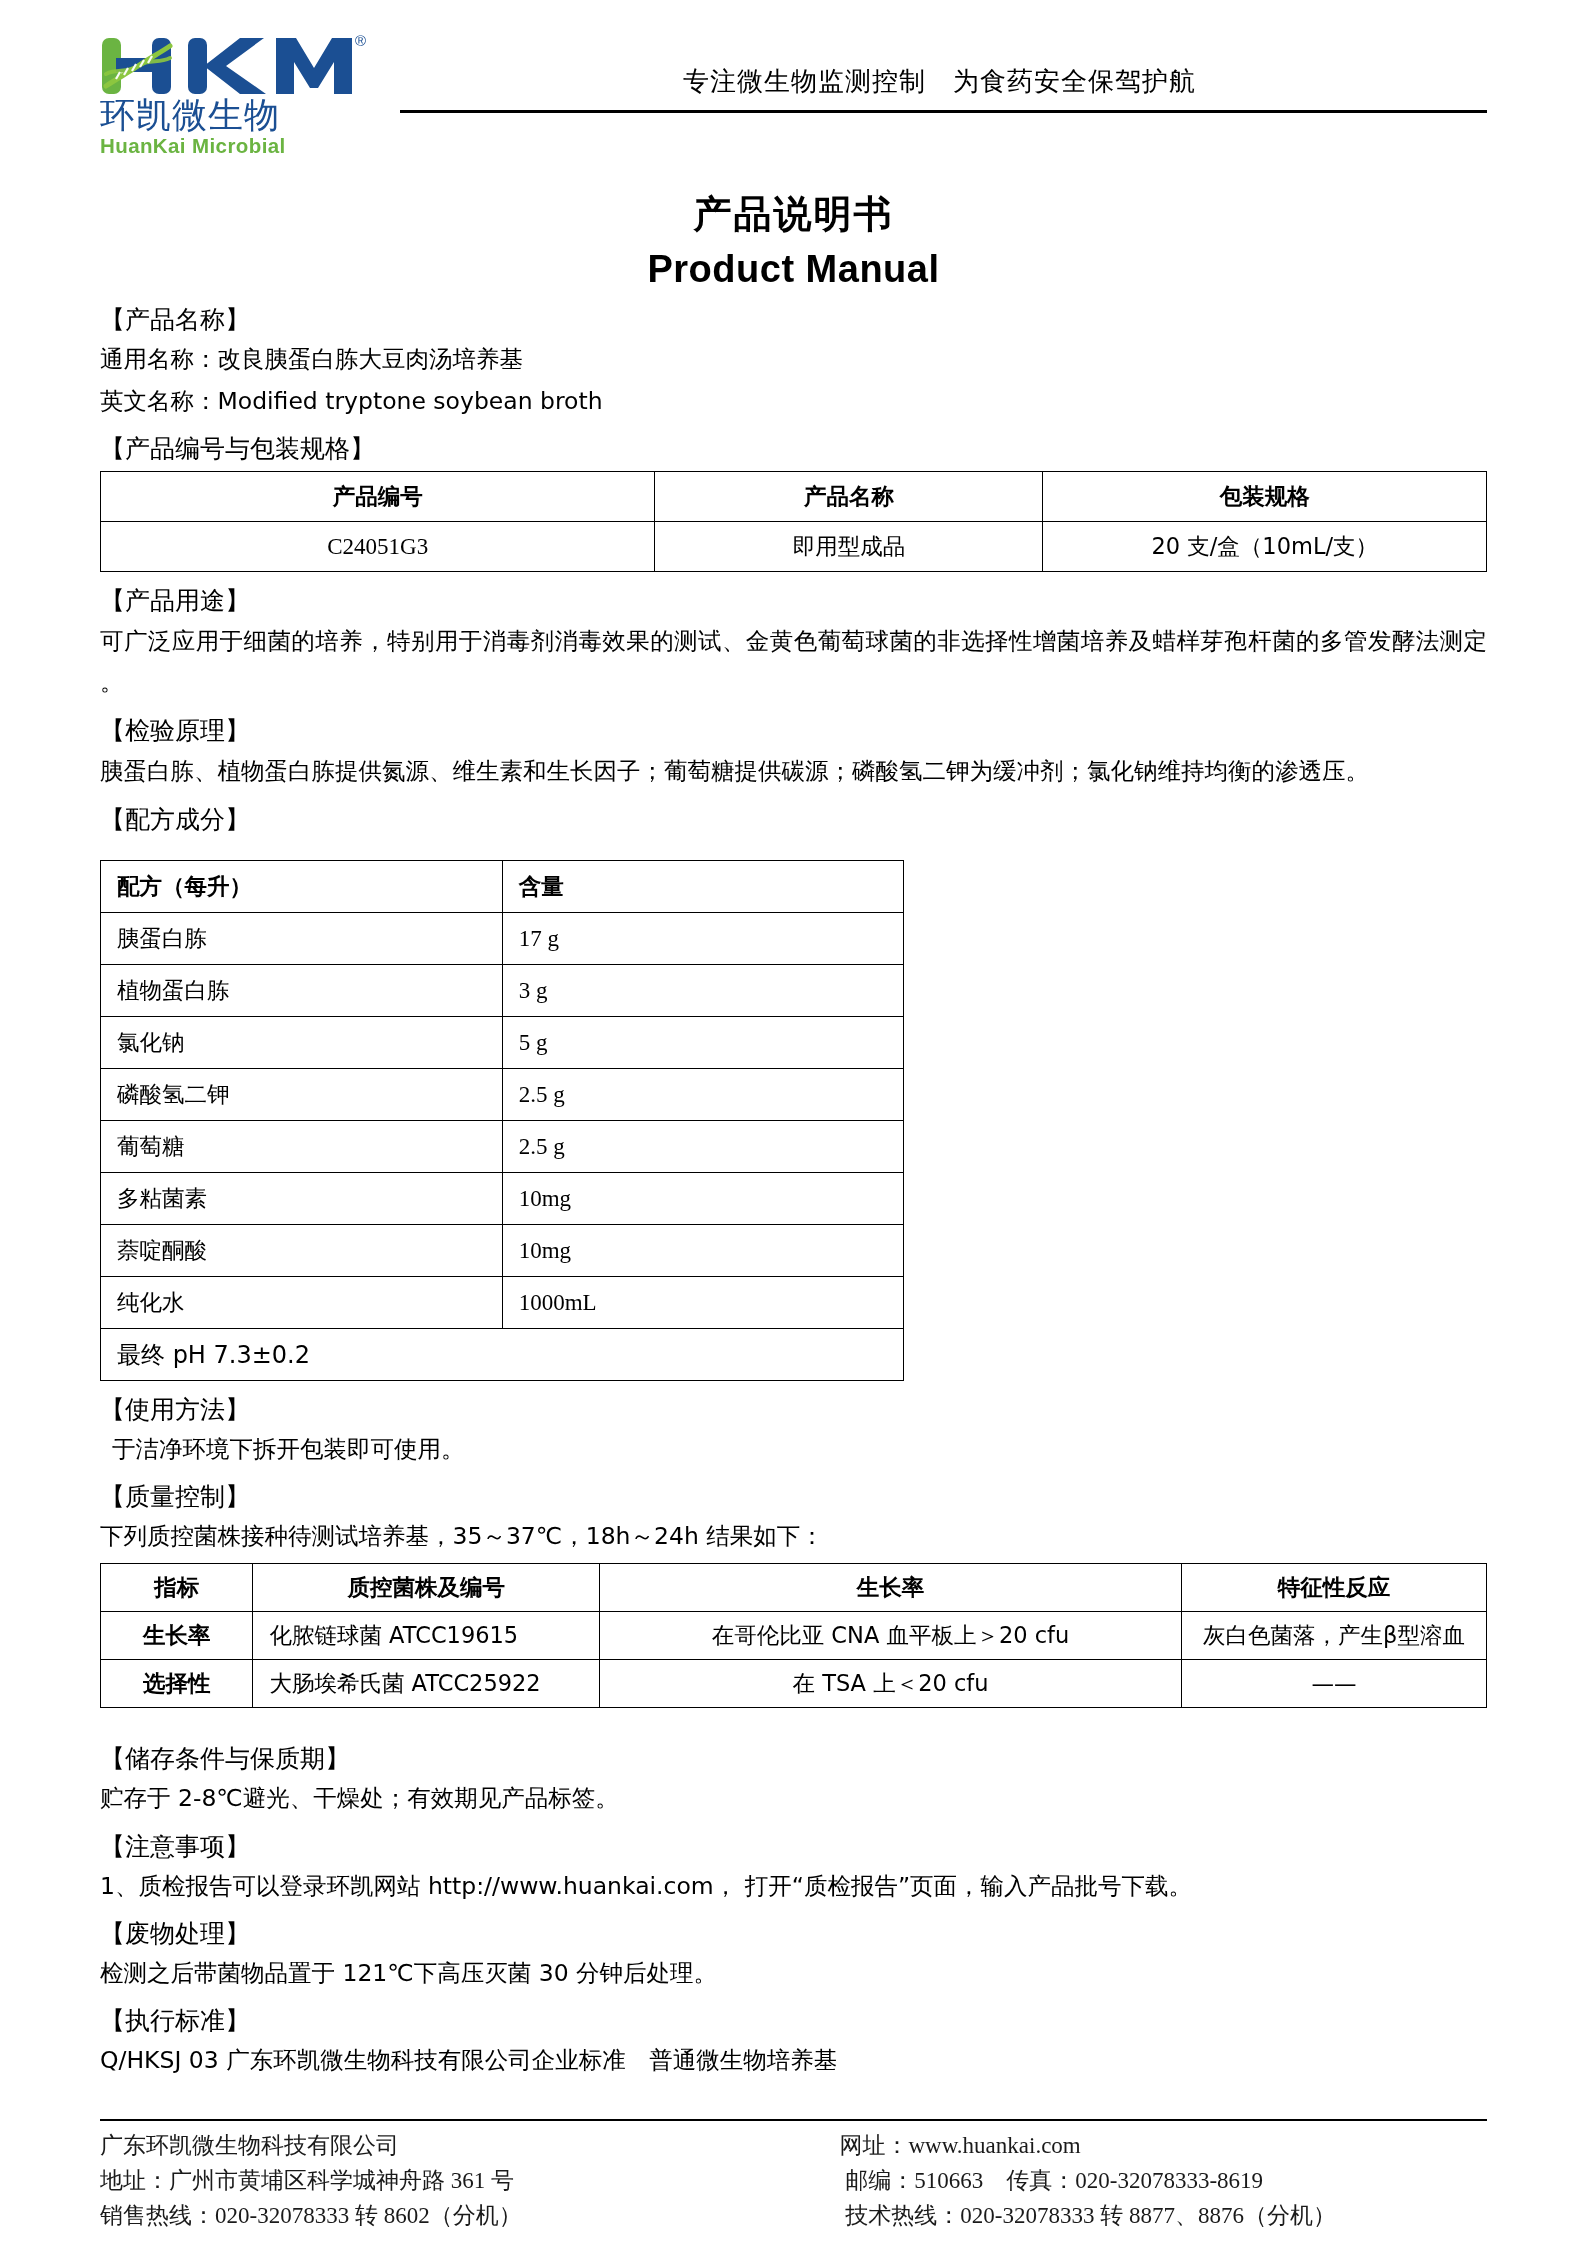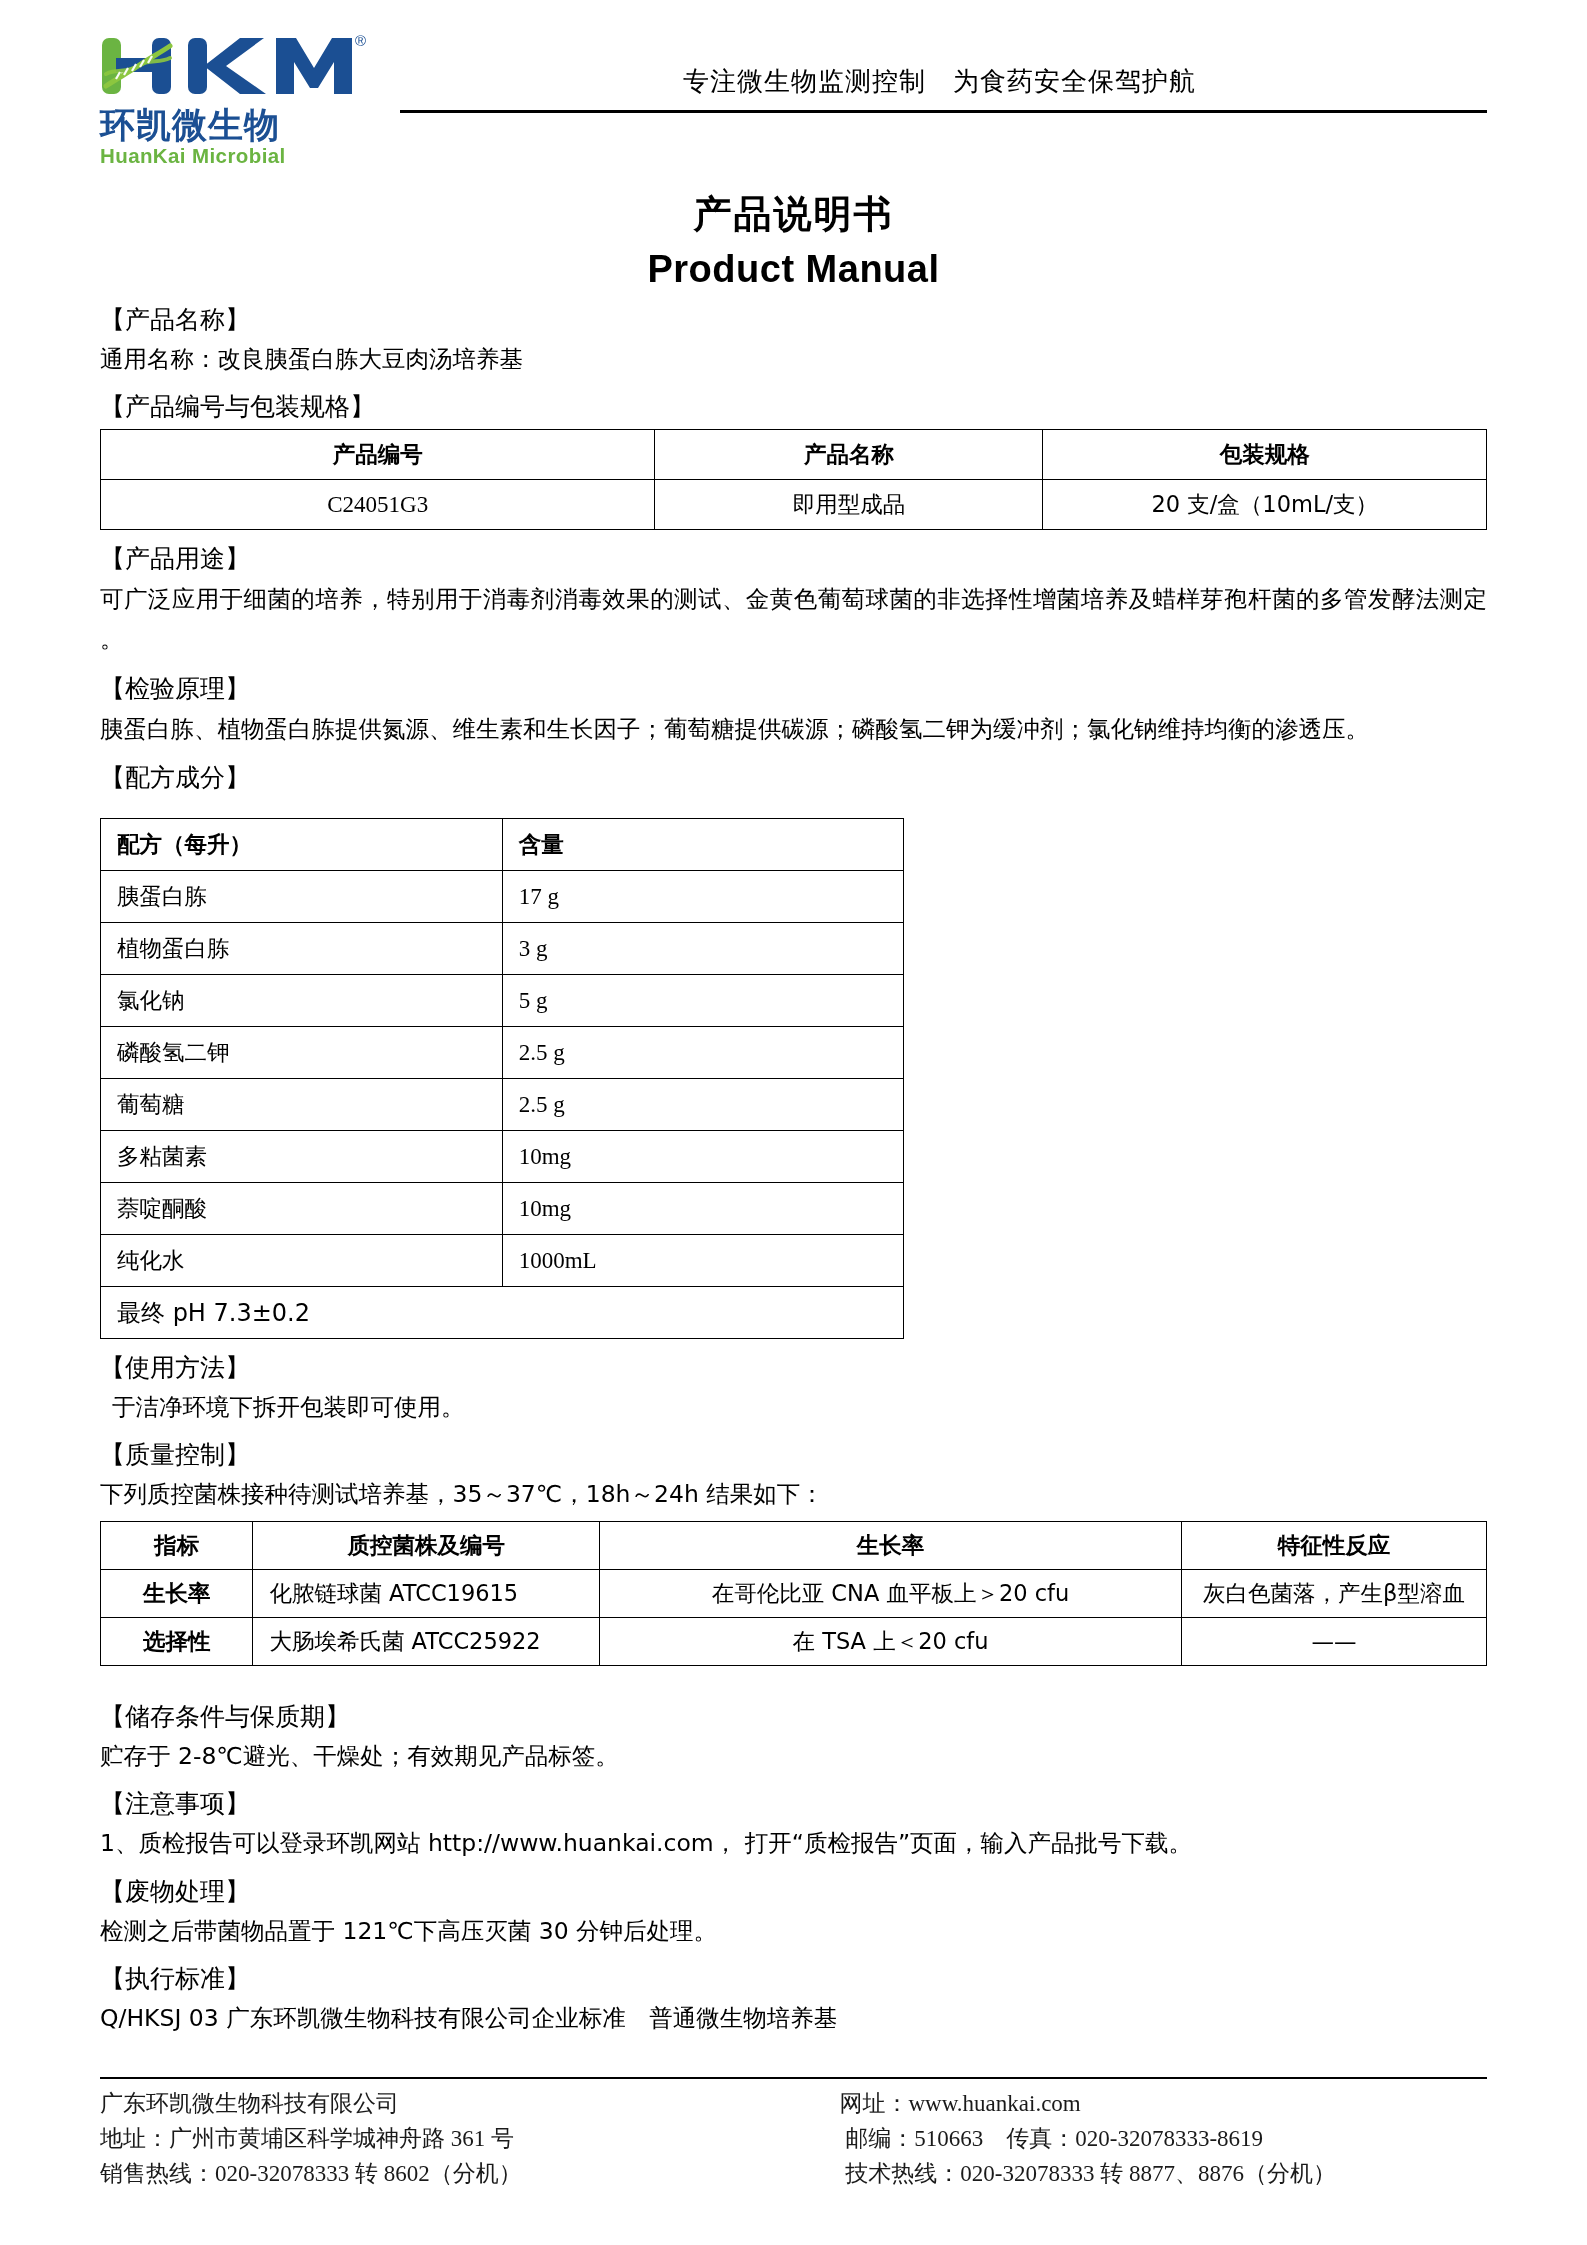--- a/index.html
+++ b/index.html
@@ -37,25 +37,25 @@
   }
   .logo-reg {
     position: absolute;
     right: 2px;
     top: -2px;
     font-size: 15px;
     color: #1b4f93;
   }
   .logo-cn {
     font-size: 35px;
-    font-weight: bold;
+    font-weight: normal;
     letter-spacing: 1px;
     color: #1b4f93;
     line-height: 1.02;
-    margin-top: 12px;
+    margin-top: 2px;
     font-family: "DejaVu Sans", "Liberation Sans", sans-serif;
   }
   .logo-en {
     font-size: 20.5px;
     font-weight: bold;
     color: #6bb442;
     letter-spacing: 0.4px;
     line-height: 1.1;
     margin-top: 1px;
   }
@@ -223,20 +223,23 @@
       <div class="header-rule"></div>
     </div>
   </div>
 
   <div class="doc-title-cn">产品说明书</div>
   <div class="doc-title-en">Product Manual</div>
 
   <div class="sec-head">【产品名称】</div>
   <div class="body-line">
     <span>通用名称：</span><span>改良胰蛋白胨大豆肉汤培养基</span>
+  </div>
+  <div class="body-line">
+    <span>英文名称：</span><span>Modified tryptone soybean broth</span>
   </div>
 
   <div class="sec-head">【产品编号与包装规格】</div>
   <table class="tbl-spec">
     <thead>
       <tr>
         <th class="c-num">产品编号</th>
         <th class="c-type">产品名称</th>
         <th class="c-pack">包装规格</th>
       </tr>

